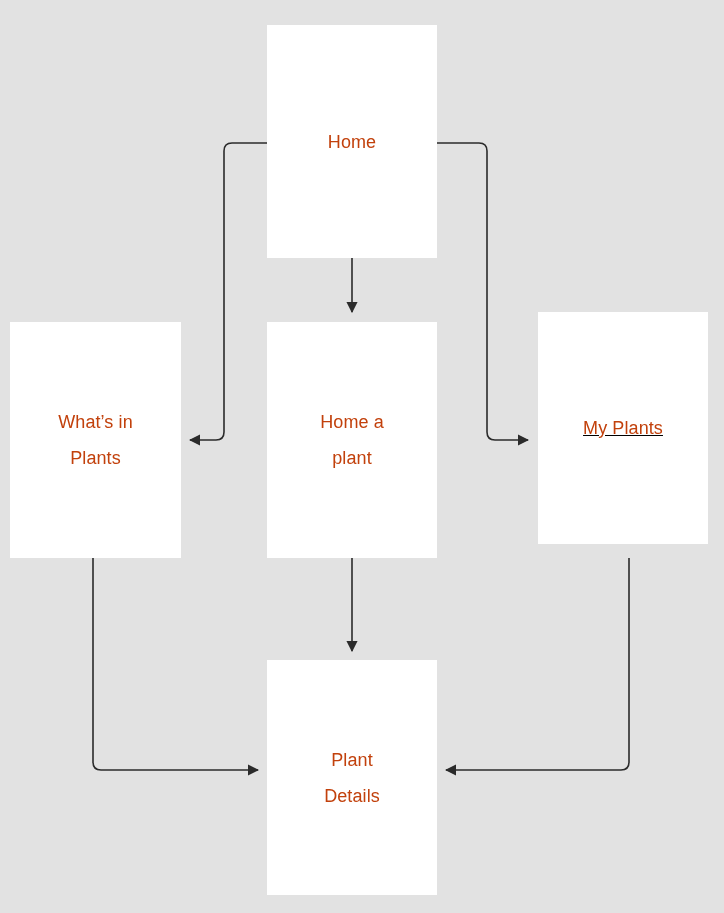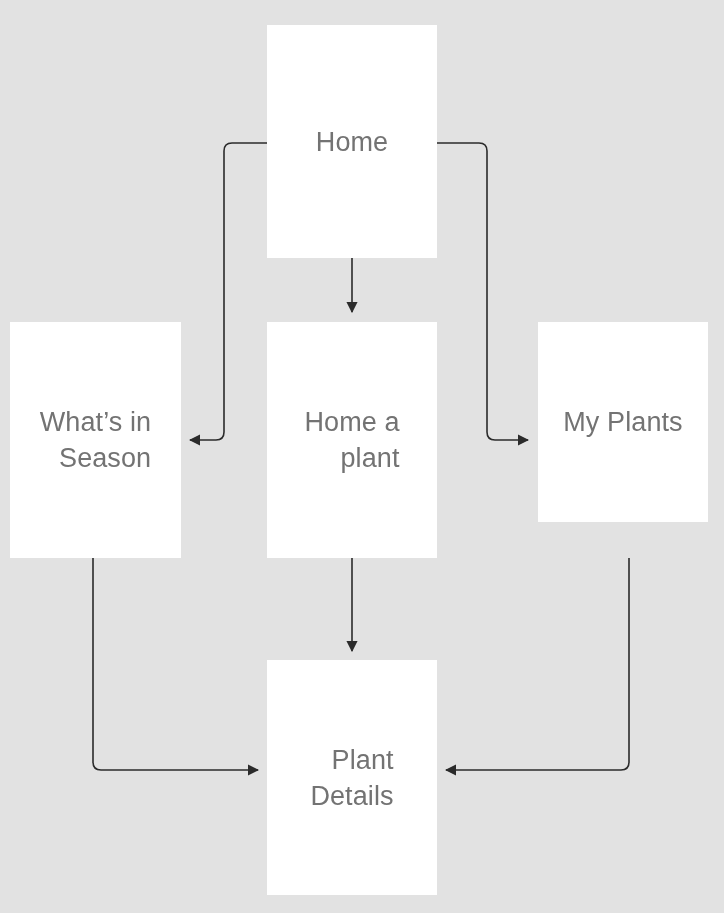--- a/index.html
+++ b/index.html
@@ -29,33 +29,33 @@
   }
   .node {
     position: absolute;
     background: #ffffff;
     display: flex;
     align-items: center;
     justify-content: center;
     box-sizing: border-box;
   }
   .node-label {
-    font-size: 27px;
+    font-size: 18px;
     line-height: 36px;
-    color: #737373;
-    text-align: right;
+    color: #c2410c;
+    text-align: center;
     letter-spacing: 0.1px;
     white-space: pre-line;
     font-weight: 400;
   }
   
   #node-home        { left: 267px; top: 25px;  width: 170px; height: 233px; }
   #node-whats-in-season { left: 10px;  top: 322px; width: 171px; height: 236px; }
   #node-find-a-plant    { left: 267px; top: 322px; width: 170px; height: 236px; }
-  #node-my-plants       { left: 538px; top: 322px; width: 170px; height: 200px; }
+  #node-my-plants       { left: 538px; top: 312px; width: 170px; height: 232px; text-decoration: underline; }
   #node-plant-details   { left: 267px; top: 660px; width: 170px; height: 235px; }
 </style>
 </head>
 <body>
 
 <div id="diagram-root">
 
   <svg class="edges-layer" viewBox="0 0 724 913" width="724" height="913" xmlns="http://www.w3.org/2000/svg">
     <defs>
       <marker id="arrow" viewBox="0 0 10 10" refX="9" refY="5" markerWidth="7" markerHeight="7" orient="auto-start-reverse">
@@ -75,21 +75,21 @@
 
     <path d="M 629 558 L 629 762 Q 629 770 621 770 L 446 770" fill="none" stroke="#2b2b2b" stroke-width="1.6" marker-end="url(#arrow)"></path>
   </svg>
 
   <div class="node" id="node-home">
     <span class="node-label">Home</span>
   </div>
 
   <div class="node" id="node-whats-in-season">
     <span class="node-label">What’s in
-Season</span>
+Plants</span>
   </div>
 
   <div class="node" id="node-find-a-plant">
     <span class="node-label">Home a
 plant</span>
   </div>
 
   <div class="node" id="node-my-plants">
     <span class="node-label">My Plants</span>
   </div>

